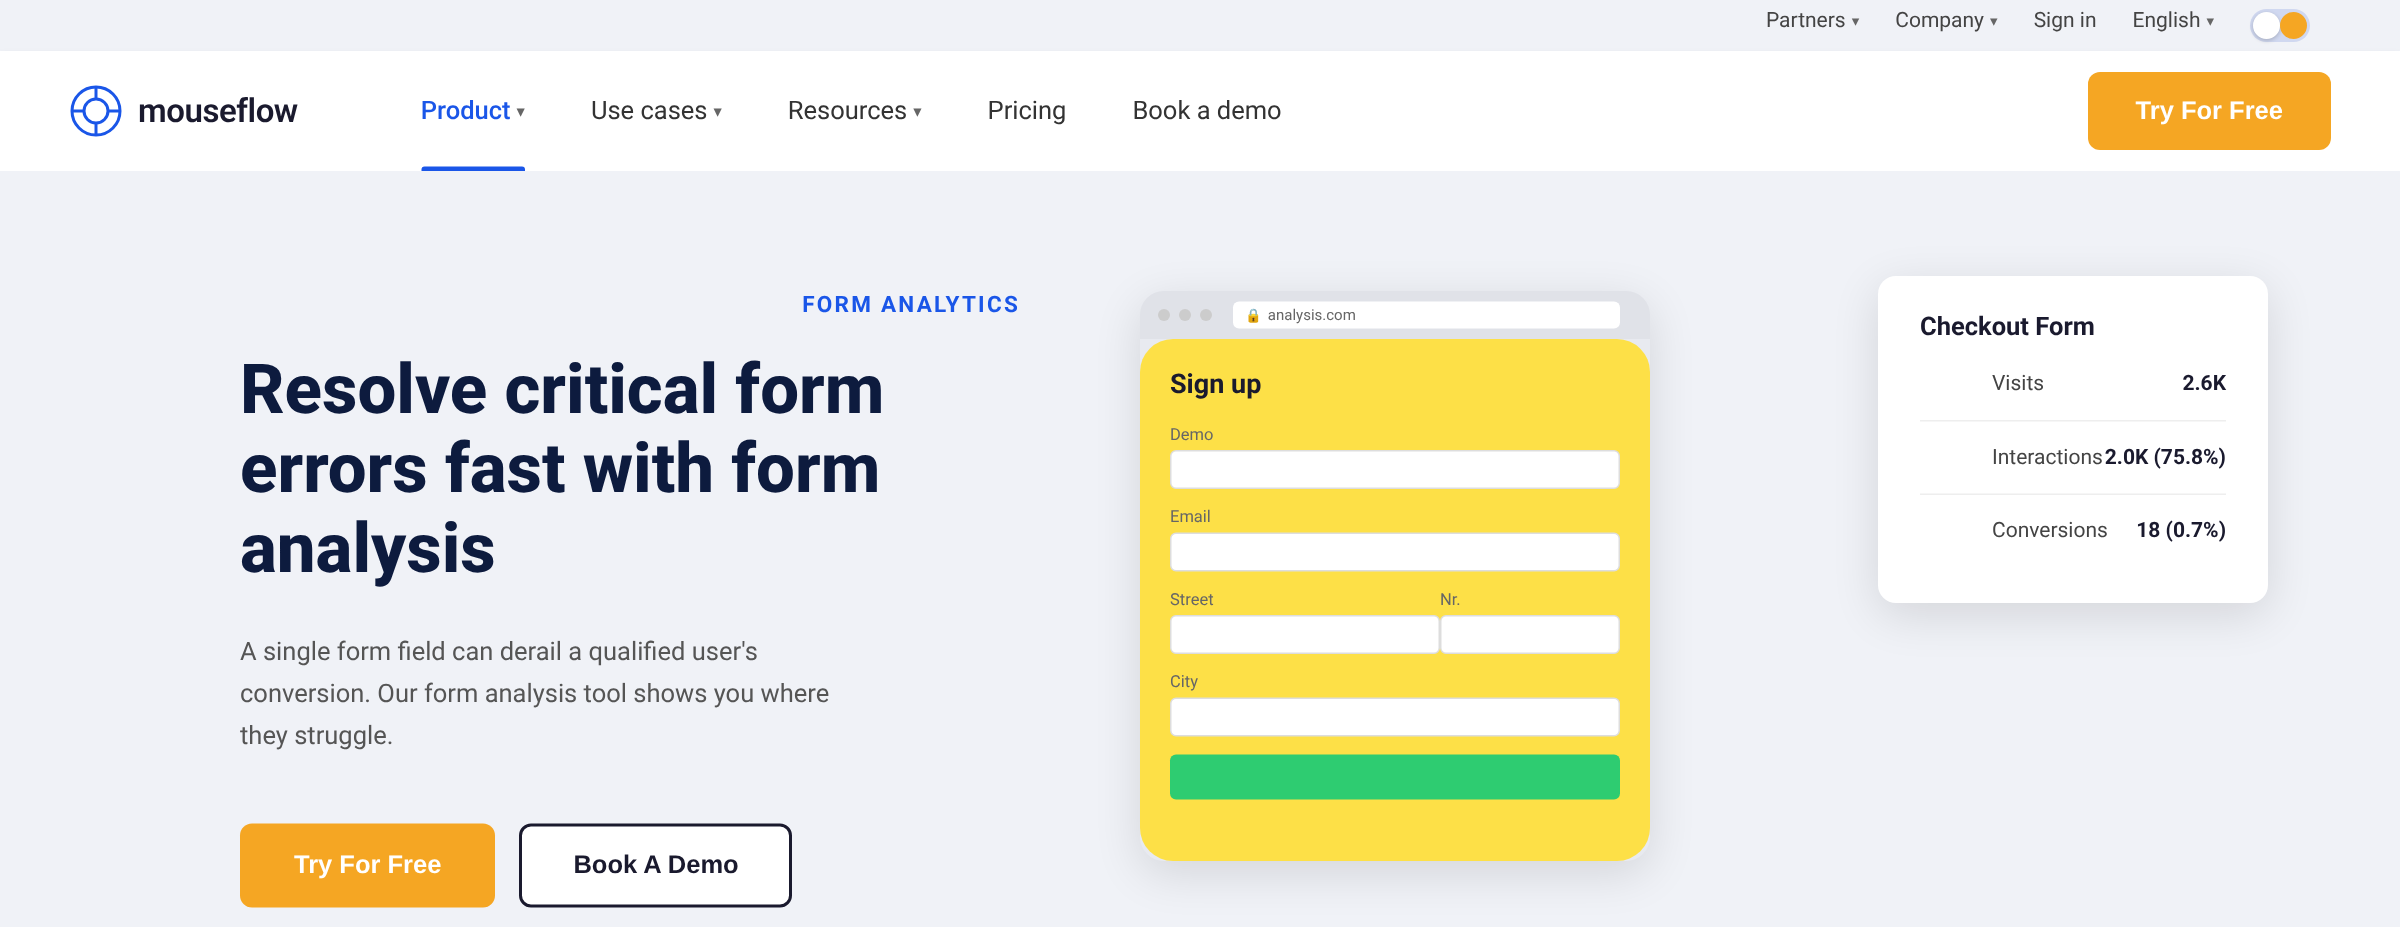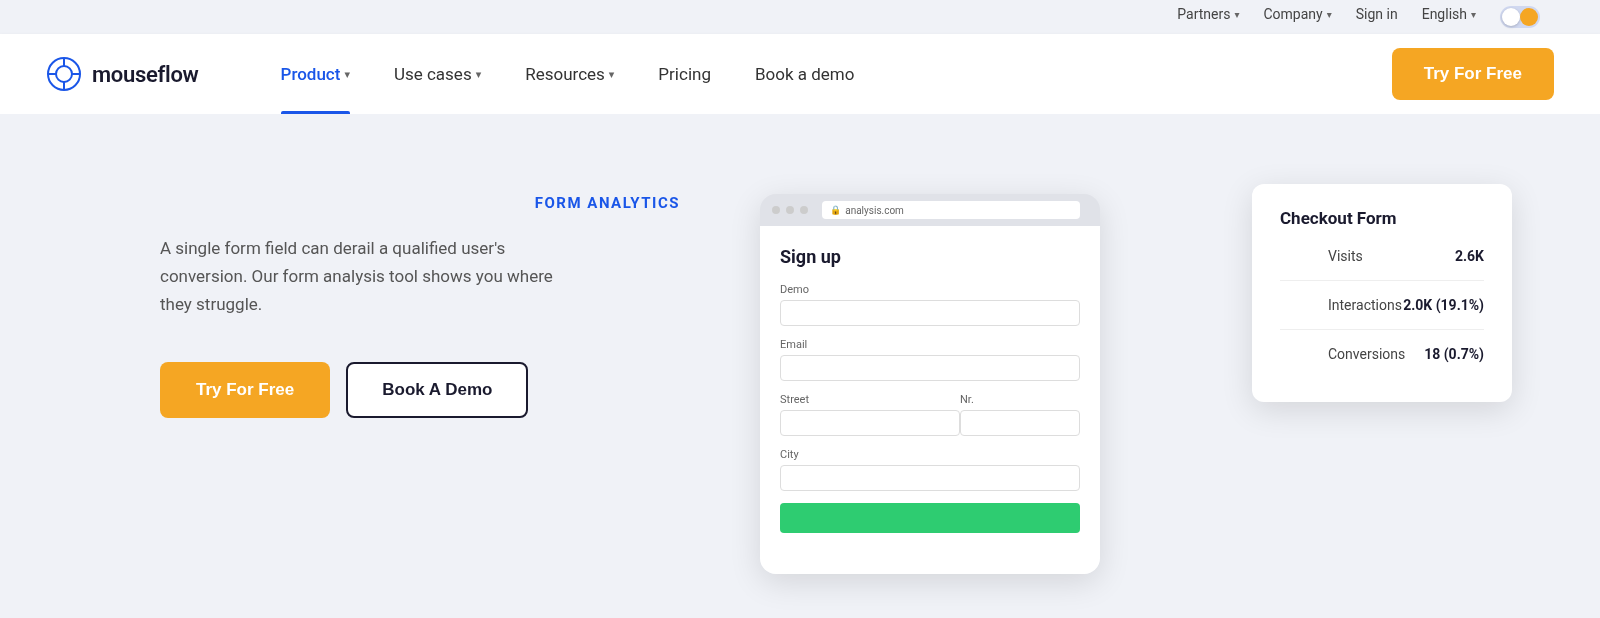--- a/index.html
+++ b/index.html
@@ -247,23 +247,24 @@
       margin: 0 8px;
       display: flex;
       align-items: center;
       padding: 0 8px;
       font-size: 10px;
       color: #666;
       gap: 4px;
     }
     .browser-lock { font-size: 9px; }
     .browser-content {
-      background: #ffffff;
+      background: #fde047;
       padding: 20px 20px 10px;
       height: calc(100% - 32px);
+      border-radius: 22px;
     }
     .form-title {
       font-size: 18px;
       font-weight: 700;
       color: #1a1a2e;
       margin-bottom: 16px;
     }
     .form-field-label {
       font-size: 11px;
       color: #666;
@@ -389,20 +390,21 @@
       <span>Book a demo</span>
     </a>
   </div>
 
   <button class="nav-cta">Try For Free</button>
 </nav>
 
 <section class="hero">
   <div class="hero-text">
     <div class="hero-label">FORM ANALYTICS</div>
+    <h1 class="hero-title">Resolve critical form errors fast with form analysis</h1>
     <p class="hero-desc">A single form field can derail a qualified user's conversion. Our form analysis tool shows you where they struggle.</p>
     <div class="hero-buttons">
       <button class="btn-primary">Try For Free</button>
       <button class="btn-secondary">Book A Demo</button>
     </div>
   </div>
 
   <div class="hero-visual">
 
     <div class="browser-mockup">
@@ -446,21 +448,21 @@
       <div class="stats-card-title">Checkout Form</div>
 
       <div class="stats-row">
         <span class="stats-label">Visits</span>
         <span class="stats-value">2.6K</span>
       </div>
       <div class="divider"></div>
 
       <div class="stats-row">
         <span class="stats-label">Interactions</span>
-        <span class="stats-value">2.0K (19.1%)</span>
+        <span class="stats-value">2.0K (75.8%)</span>
       </div>
       <div class="divider"></div>
 
       <div class="stats-row">
         <span class="stats-label">Conversions</span>
         <span class="stats-value">18 (0.7%)</span>
       </div>
     </div>
   </div>
 </section>

